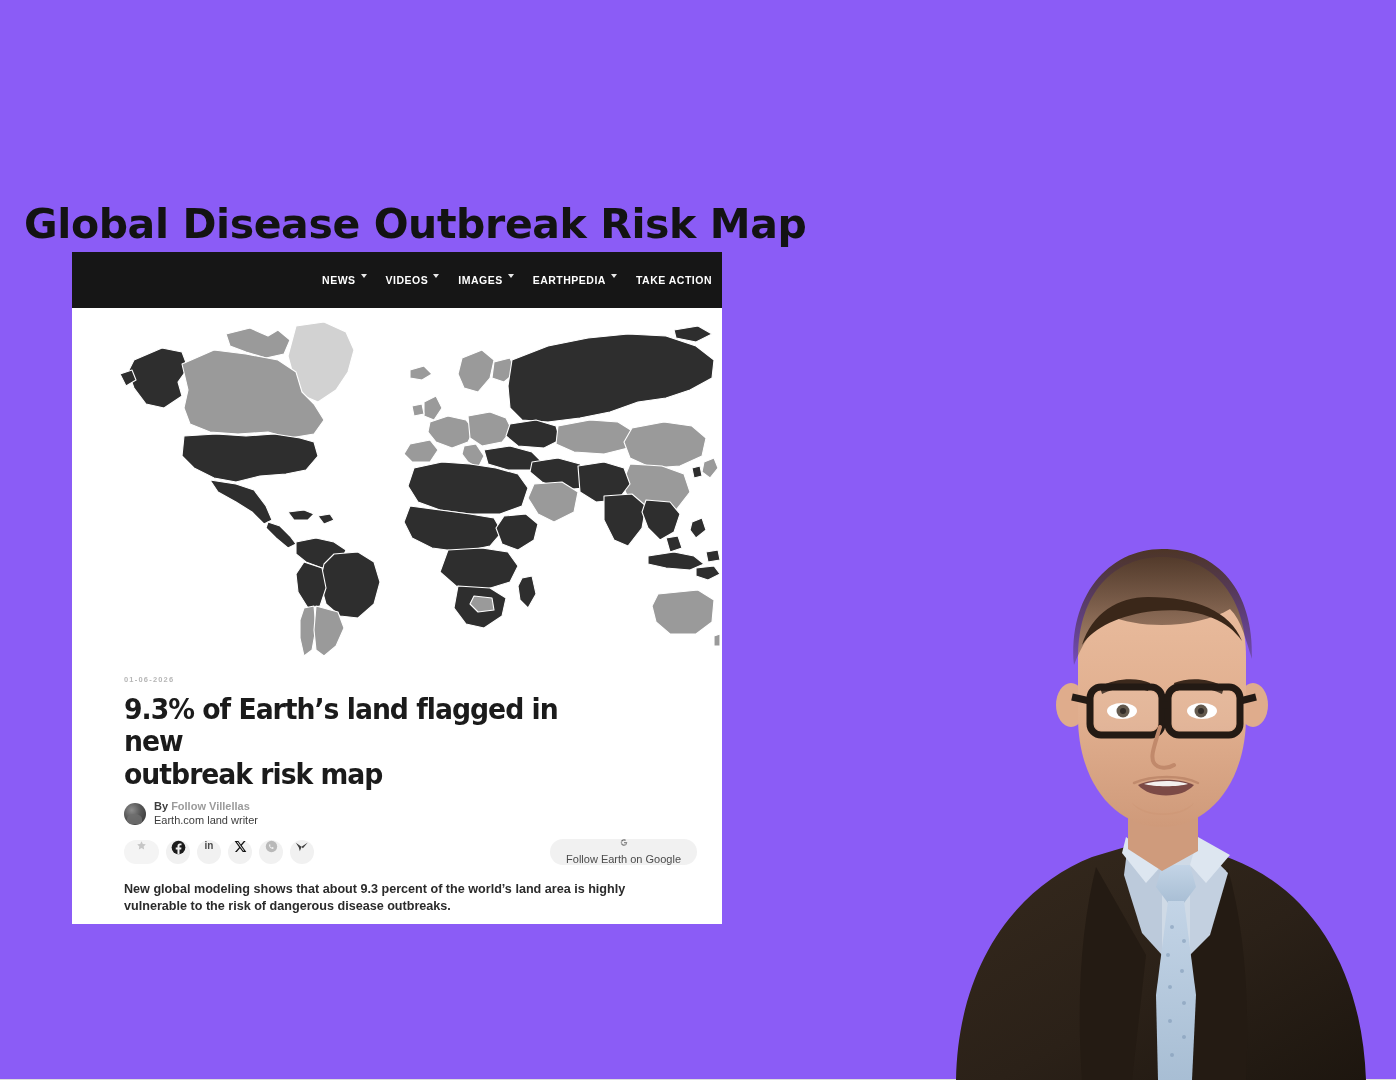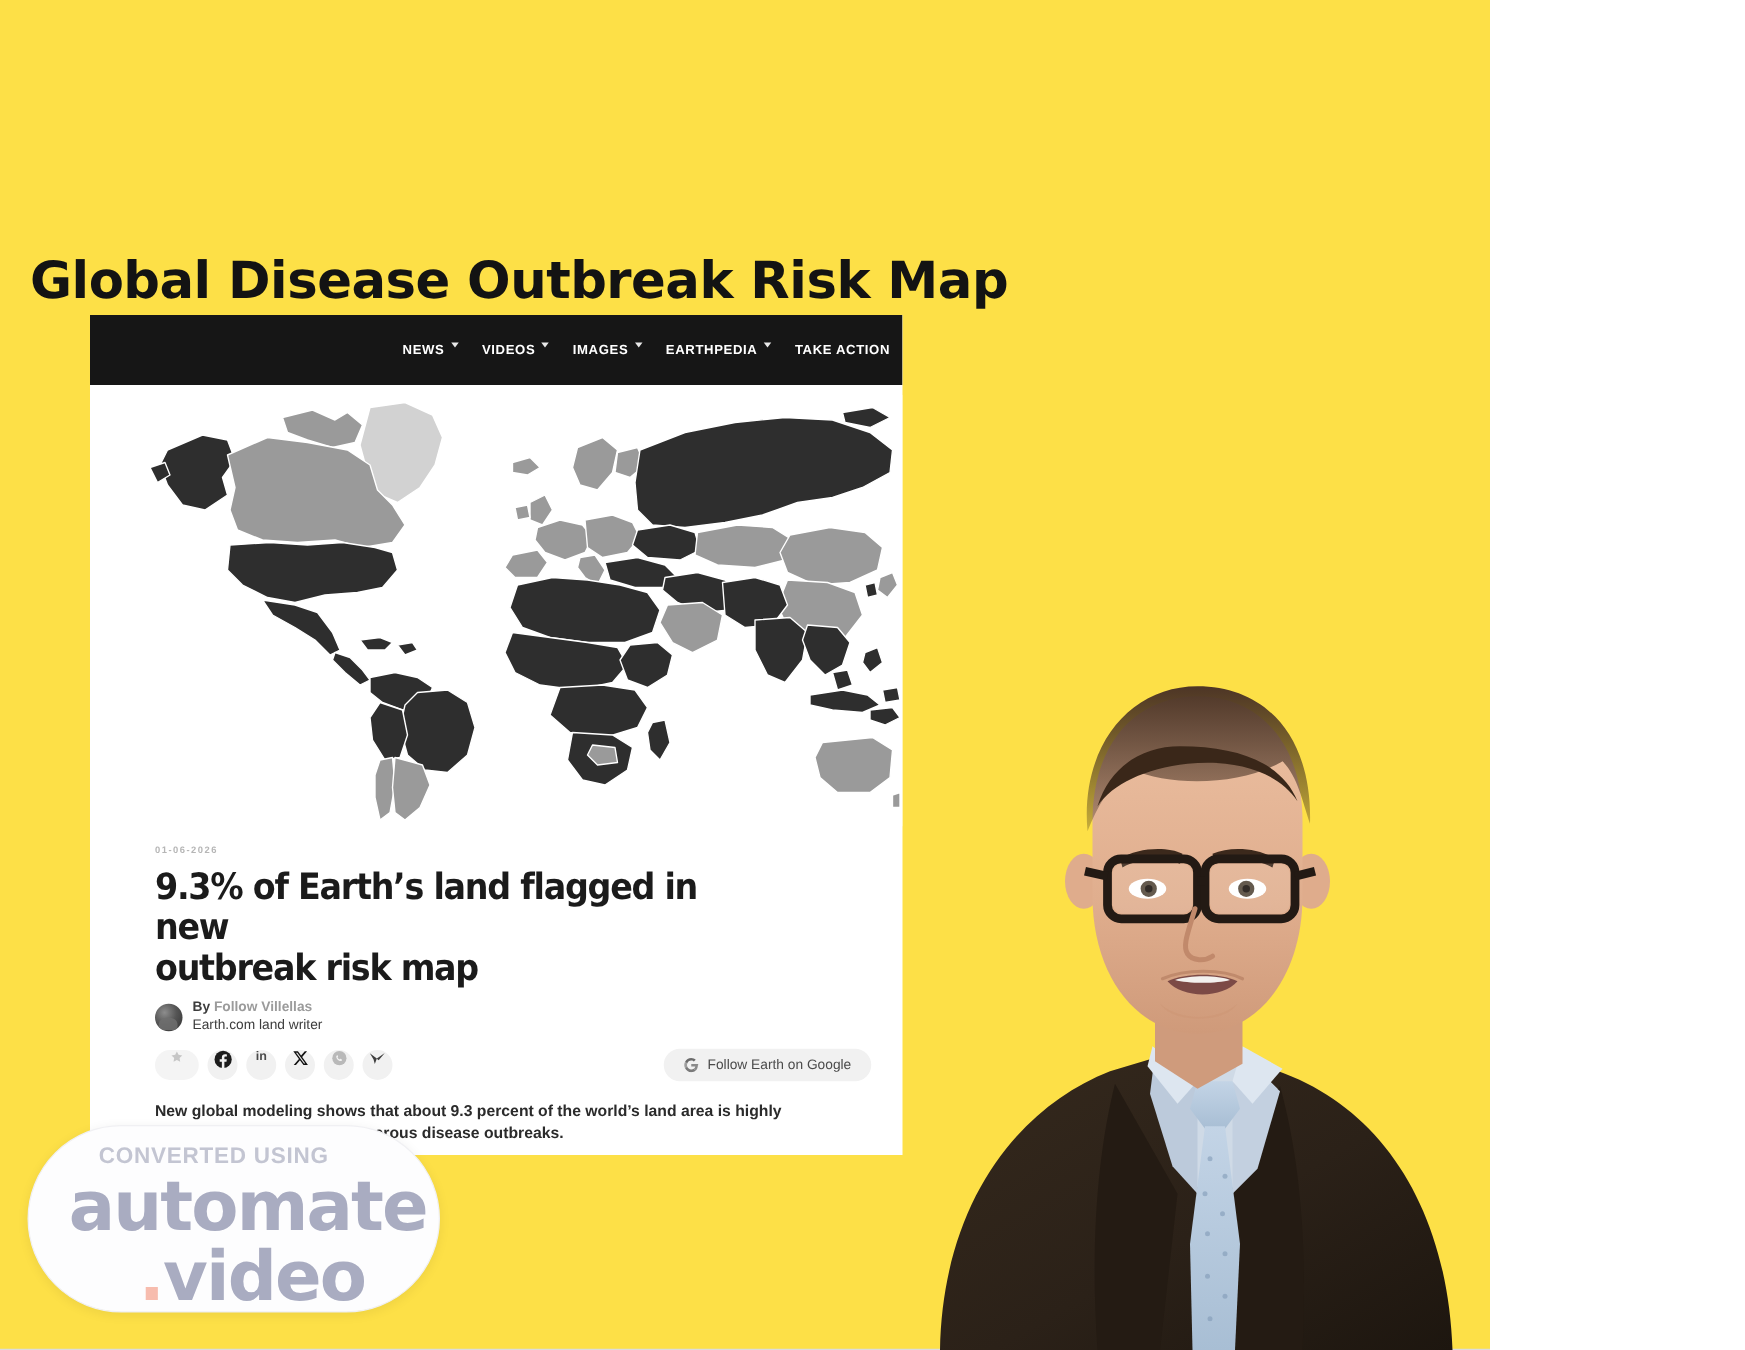--- a/index.html
+++ b/index.html
@@ -5,22 +5,22 @@
 <style>
   * { box-sizing: border-box; margin: 0; padding: 0; }
   html, body {
     width: 1396px; height: 1080px;
     background: #ffffff;
     font-family: "Liberation Sans", sans-serif;
     overflow: hidden;
   }
   .stage {
     position: relative;
-    width: 1192px; height: 1080px;
-    background: #fde047;
+    width: 1396px; height: 1080px;
+    background: #8b5cf6;
     overflow: hidden;
   }
   .bottom-rule {
     position: absolute; left: 0; right: 0; bottom: 0;
     height: 1px; background: #dcdcdc;
   }
 
   
   .slide-title {
     position: absolute;
@@ -143,21 +143,21 @@
   .sbtn.wide { width: 35px; border-radius: 12px; background: #f4f4f4; color: #b8b8b8; }
   .sbtn svg { display: block; }
   .follow-btn {
     margin-left: auto;
     height: 26px;
     padding: 0 16px;
     border-radius: 13px;
     background: #f1f1f1;
     display: flex; align-items: center; gap: 7px;
     font-size: 11px; color: #4b4b4b; font-weight: 500;
-    cursor: pointer; white-space: nowrap;
+    cursor: pointer; white-space: nowrap; flex-direction: column;
   }
 
   
   .paras { margin-top: 16px; width: 560px; }
   .para {
     font-size: 12.6px;
     line-height: 1.32;
     color: #2b2b2b;
     font-weight: 600;
     margin-bottom: 13px;
@@ -407,25 +407,20 @@
         </div>
       </div>
 
       <div class="paras">
         <p class="para">New global modeling shows that about 9.3 percent of the world’s land area is highly vulnerable to the risk of dangerous disease outbreaks.</p>
 
       </div>
     </div>
   </div>
 
-  <div class="watermark">
-    <div class="wm-sup">CONVERTED USING</div>
-    <div class="wm-main">automate</div>
-    <div class="wm-sub"><span class="wm-dot">.</span><span>video</span></div>
-  </div>
 
   <div class="presenter">
     <svg viewBox="0 0 500 545" xmlns="http://www.w3.org/2000/svg">
       <defs>
         <linearGradient id="suitG" x1="0" y1="0" x2="1" y2="1">
           <stop offset="0%" stop-color="#35291d"></stop>
           <stop offset="55%" stop-color="#2b2118"></stop>
           <stop offset="100%" stop-color="#1d160f"></stop>
         </linearGradient>
         <linearGradient id="skinG" x1="0" y1="0" x2="0" y2="1">

